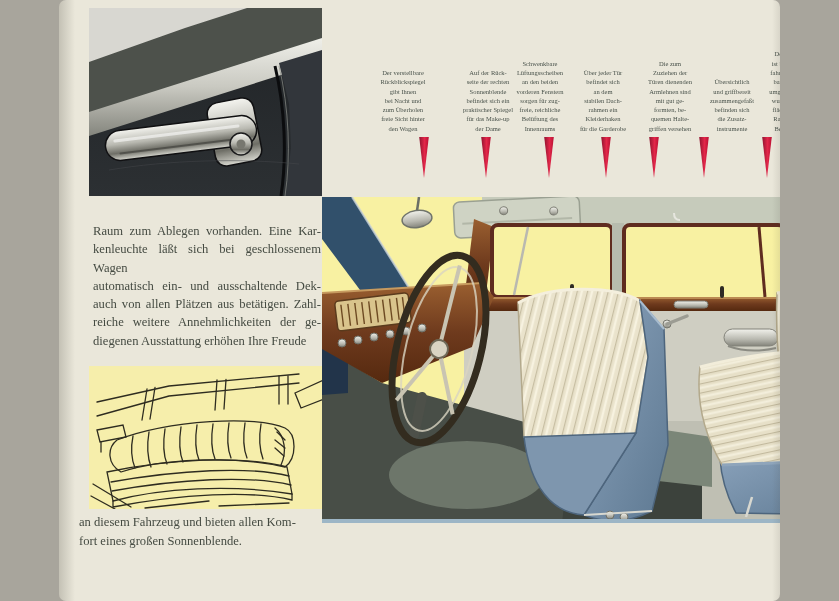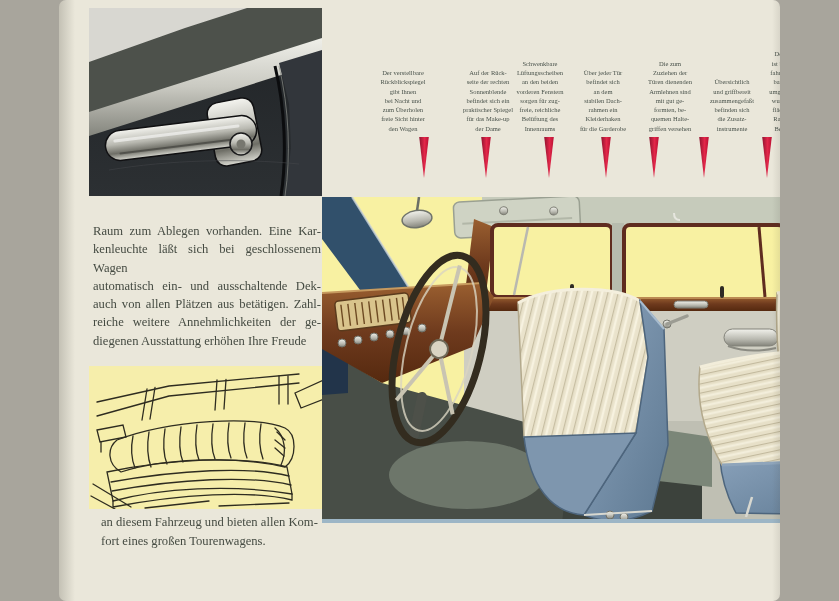--- a/index.html
+++ b/index.html
@@ -26,21 +26,21 @@
   .arrow{
     position:absolute;top:137px;width:10px;height:41px;
     clip-path:polygon(2% 0,98% 0,50% 100%);
     background:linear-gradient(to right,#8f1430,#e22749 55%,#b80f33);
   }
 
   .paragraph{position:absolute;left:34px;top:222px;width:228px;color:#454b42;
     font-size:12.6px;line-height:18.3px;}
   .para-line{text-align:justify;text-align-last:justify;}
   .para-line:last-child{text-align-last:left;}
-  .footer-text{position:absolute;left:42px;top:513px;width:232px;color:#454b42;
+  .footer-text{position:absolute;left:20px;top:513px;width:232px;color:#454b42;
     font-size:12.6px;line-height:18.6px;}
   .footer-text .para-line{text-align:left;text-align-last:left;}
 </style>
 </head>
 <body>
 
 <div class="page">
 
   <svg class="photo" viewBox="0 0 233 188" aria-hidden="true">
     <defs>
@@ -184,21 +184,21 @@
         <path d="M4,118 L42,141"></path>
           <path d="M2,130 L26,143"></path>
         <path d="M56,142 L120,135"></path>
           <path d="M130,140 L200,137"></path>
       </g>
     </svg>
   </div>
 
   <div class="footer-text">
       <div class="para-line">an diesem Fahrzeug und bieten allen Kom-</div>
-      <div class="para-line">fort eines großen Tourenwagens.</div>
+      <div class="para-line">fort eines großen Sonnenblende.</div>
     </div>
 
   <svg class="illustration" viewBox="0 0 548 326" aria-hidden="true">
     <defs>
       <linearGradient id="woodG" x1="0" y1="0" x2="0" y2="1">
         <stop offset="0" stop-color="#9a5f30"></stop>
           <stop offset=".5" stop-color="#6e3a1d"></stop>
           <stop offset="1" stop-color="#55290f"></stop>
       </linearGradient>
       <linearGradient id="blueG" x1="0" y1="0" x2="1" y2="1">

